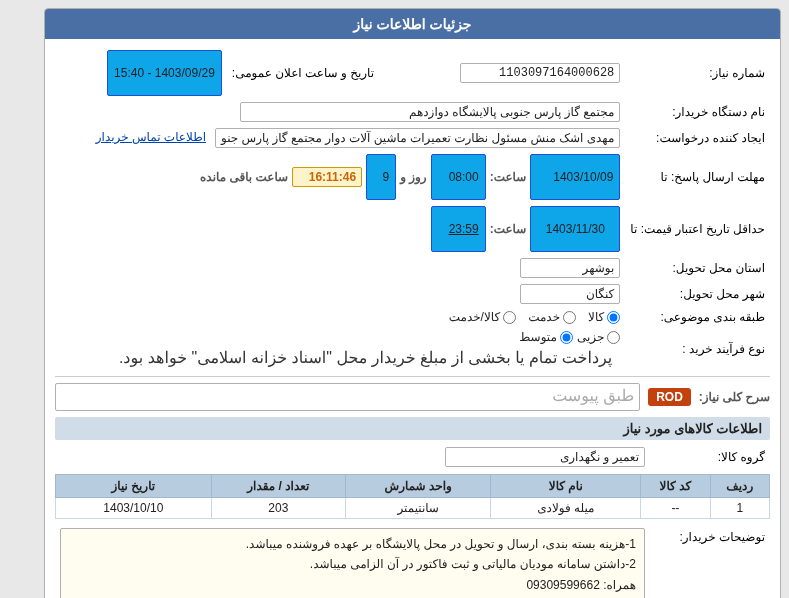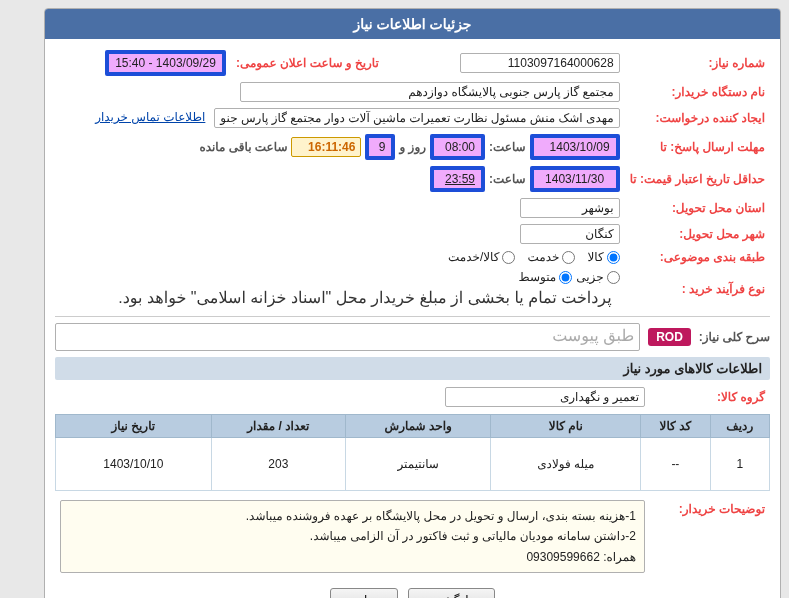--- a/index.html
+++ b/index.html
@@ -37,38 +37,38 @@
       width: 100%;
       border-collapse: collapse;
       margin-bottom: 6px;
     }
     .info-table td {
       padding: 3px 5px;
       vertical-align: middle;
       font-size: 12px;
     }
     .label-cell {
-      color: #ef4444;
+      color: #000000;
       white-space: nowrap;
       text-align: right;
-      font-weight: bold;
+      font-weight: normal;
       width: 120px;
     }
     .value-box {
       border: 1px solid #b0b0b0;
       background: #fff;
       padding: 2px 5px;
       min-height: 20px;
       display: inline-block;
       border-radius: 2px;
     }
     .value-box-blue {
-      border: 4px solid #1d4ed8;
-      background: #f0abfc;
-      padding: 2px 6px;
+      border: 1px solid #1d4ed8;
+      background: #0ea5e9;
+      padding: 15px 6px;
       min-height: 20px;
       display: inline-block;
       border-radius: 2px;
     }
     .row-flex {
       display: flex;
       align-items: center;
       gap: 4px;
       flex-wrap: wrap;
     }
@@ -85,21 +85,21 @@
     .radio-item {
       display: flex;
       align-items: center;
       gap: 3px;
     }
     .inline-label {
       color: #555;
       font-weight: bold;
     }
     .rod-label {
-      background: #be185d;
+      background: #c2410c;
       color: #fff;
       padding: 2px 8px;
       border-radius: 3px;
       font-size: 12px;
       font-weight: bold;
     }
     .section-bar {
       background: #d0dce8;
       padding: 4px 8px;
       font-weight: bold;
@@ -114,21 +114,21 @@
     }
     .items-table th {
       background: #b8cce0;
       border: 1px solid #a0b8cc;
       padding: 4px 0;
       text-align: center;
       font-size: 12px;
     }
     .items-table td {
       border: 1px solid #c8d8e4;
-      padding: 19px 6px;
+      padding: 3px 6px;
       text-align: center;
       font-size: 12px;
     }
     .items-table tr:nth-child(even) td { background: #f0f5fa; }
     .buyer-notes {
       border: 1px solid #b0b0b0;
       background: #fffdf0;
       padding: 5px 8px;
       font-size: 12px;
       line-height: 1.7;
@@ -157,21 +157,21 @@
 <div class="page-wrapper">
   <div class="main-card" style="position:relative;">
     <div class="card-header">جزئیات اطلاعات نیاز</div>
     <div class="card-body">
 
       <table class="info-table">
         <tbody>
             <tr>
           <td class="label-cell">شماره نیاز:</td>
           <td>
-            <span class="value-box" style="min-width:160px;">1103097164000628</span>
+            <span class="value-box" style="min-width:160px;font-family:Liberation Mono, monospace;">1103097164000628</span>
           </td>
           <td class="label-cell" style="text-align:left;">تاریخ و ساعت اعلان عمومی:</td>
           <td>
             <span class="value-box-blue">1403/09/29 - 15:40</span>
           </td>
         </tr>
         <tr>
           <td class="label-cell">نام دستگاه خریدار:</td>
           <td colspan="3">
             <span class="value-box" style="min-width:380px;">مجتمع گاز پارس جنوبی  پالایشگاه دوازدهم</span>

